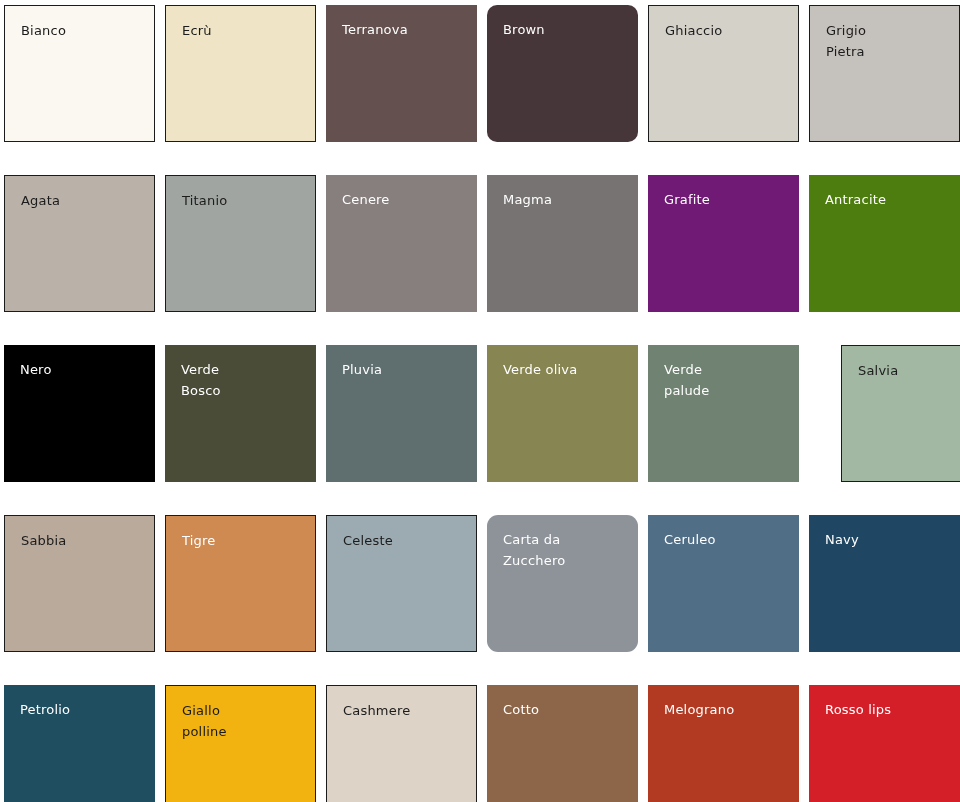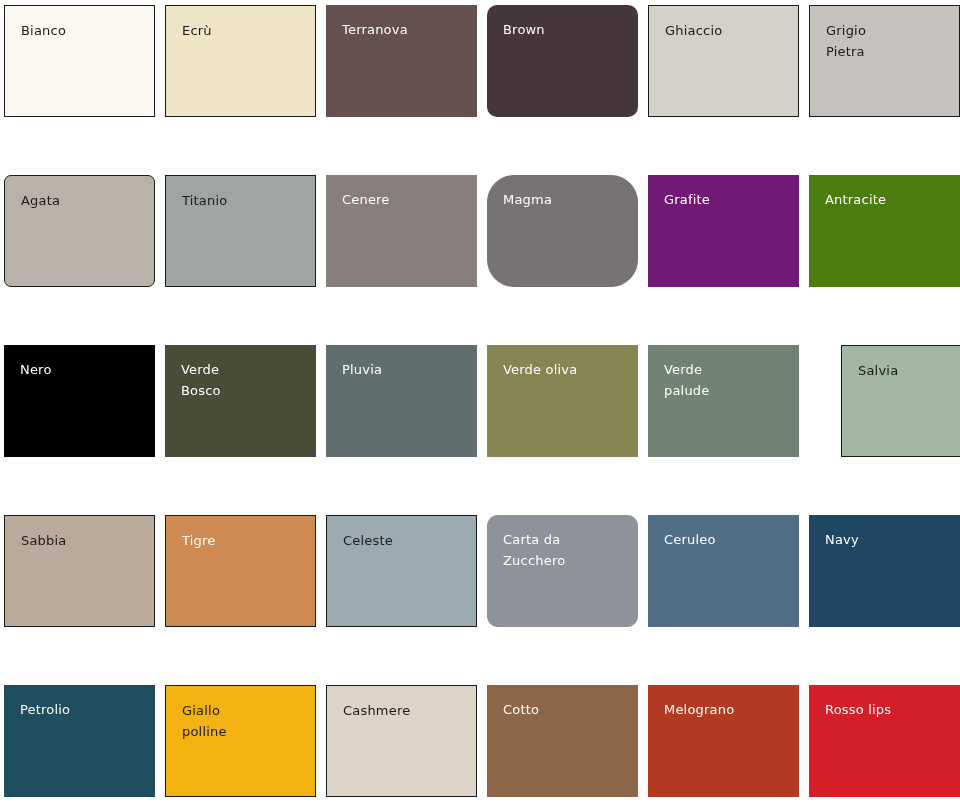--- a/index.html
+++ b/index.html
@@ -22,21 +22,21 @@
     column-gap: 10px;
     row-gap: 15px;
     padding: 5px 0 0 4px;
     box-sizing: border-box;
   }
 
   .swatch {
     position: relative;
     box-sizing: border-box;
     width: 151px;
-    height: 112px;
+    height: 137px;
     overflow: hidden;
     border: 0;
   }
 
   .swatch.bordered {
     border: 1px solid #1b1b1b;
   }
 
   .swatch-label {
     position: absolute;
@@ -69,30 +69,30 @@
     <div class="swatch text-light" style="background-color: rgb(70, 54, 57); border-radius: 10px;">
       <span class="swatch-label">Brown</span>
     </div>
     <div class="swatch bordered text-dark" style="background-color: rgb(212, 209, 200);">
       <span class="swatch-label">Ghiaccio</span>
     </div>
     <div class="swatch bordered text-dark" style="background-color: rgb(197, 193, 188);">
       <span class="swatch-label">Grigio
 Pietra</span>
     </div>
-    <div class="swatch bordered text-dark" style="background-color: rgb(186, 178, 169); border-radius: 7px;">
+    <div class="swatch bordered text-dark" style="background-color: rgb(186, 178, 169);">
       <span class="swatch-label">Agata</span>
     </div>
     <div class="swatch bordered text-dark" style="background-color: rgb(160, 165, 162);">
       <span class="swatch-label">Titanio</span>
     </div>
     <div class="swatch text-light" style="background-color: rgb(135, 126, 126);">
       <span class="swatch-label">Cenere</span>
     </div>
-    <div class="swatch text-light" style="background-color: rgb(119, 115, 114); border-radius: 27px;">
+    <div class="swatch text-light" style="background-color: rgb(119, 115, 114);">
       <span class="swatch-label">Magma</span>
     </div>
     <div class="swatch text-light" style="background-color: #701a75;">
       <span class="swatch-label">Grafite</span>
     </div>
     <div class="swatch text-light" style="background-color: #4d7c0f;">
       <span class="swatch-label">Antracite</span>
     </div>
     <div class="swatch text-light" style="background-color: rgb(0, 0, 0);">
       <span class="swatch-label">Nero</span>

